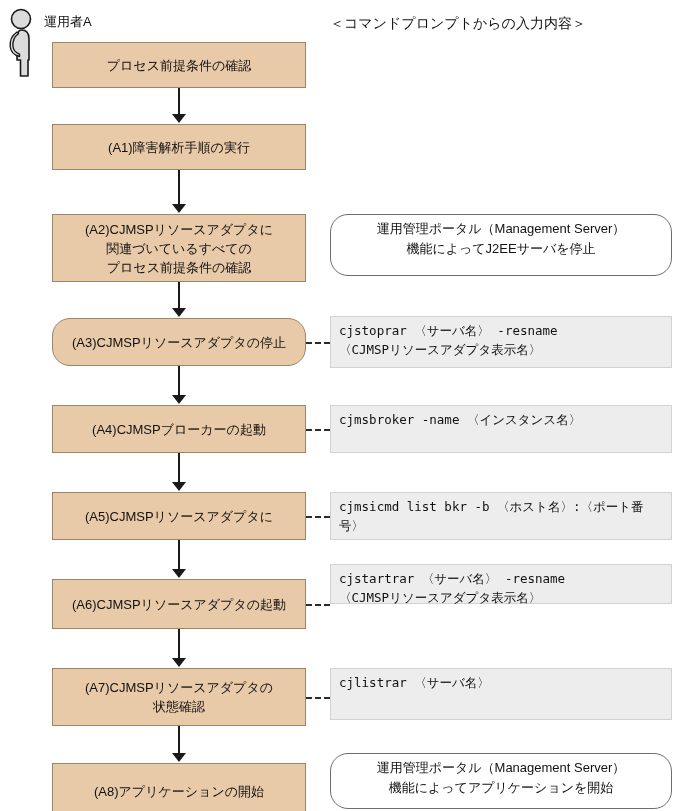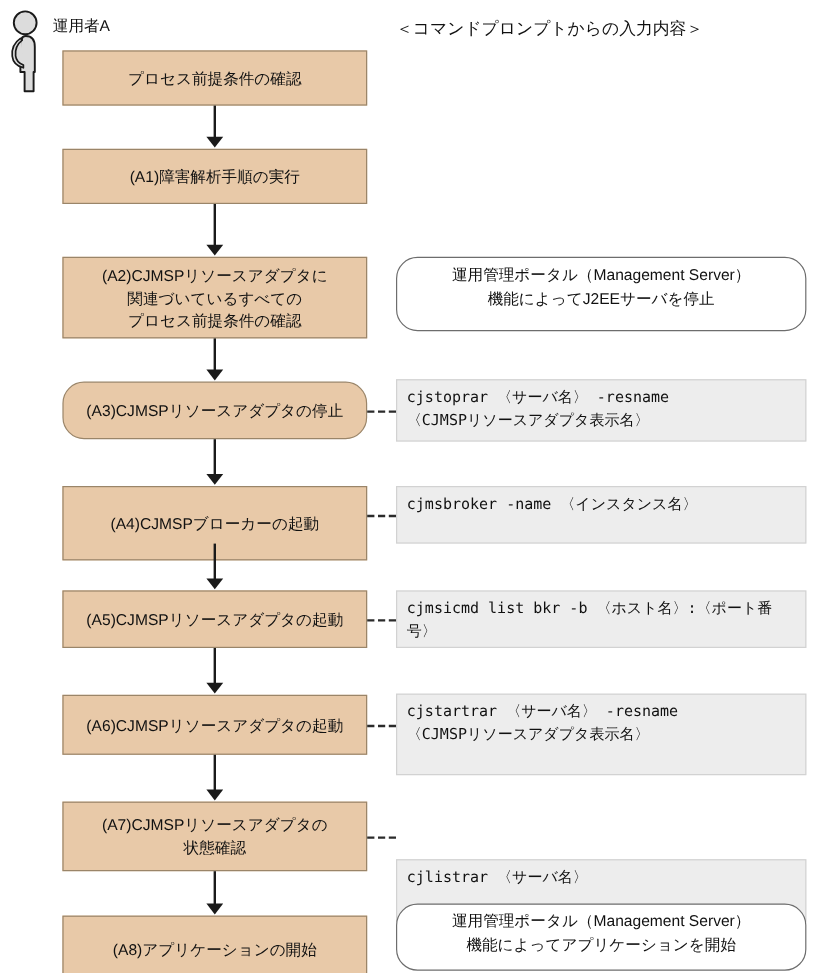--- a/index.html
+++ b/index.html
@@ -203,65 +203,65 @@
     </span>
   </div>
   <div class="dash" style="top:342px;"></div>
   <div class="cmdbox" style="top:316px; height:52px;">
     <span>cjstoprar 〈サーバ名〉 -resname</span>
     <span>〈CJMSPリソースアダプタ表示名〉</span>
   </div>
   <div class="arrow-line" style="top:366px; height:32px;"></div>
   <div class="arrow-head" style="top:395px;"></div>
 
-  <div class="pbox" style="top:405px; height:62px;">
+  <div class="pbox" style="top:405px; height:48px;">
     <span class="lines">
       <span>(A4)CJMSPブローカーの起動</span>
     </span>
   </div>
   <div class="dash" style="top:429px;"></div>
   <div class="cmdbox" style="top:405px; height:48px;">
     <span>cjmsbroker -name 〈インスタンス名〉</span>
   </div>
   <div class="arrow-line" style="top:453px; height:32px;"></div>
   <div class="arrow-head" style="top:482px;"></div>
 
   <div class="pbox" style="top:492px; height:48px;">
     <span class="lines">
-      <span>(A5)CJMSPリソースアダプタの起動</span>
+      <span>(A5)CJMSPリソースアダプタに</span>
     </span>
   </div>
   <div class="dash" style="top:516px;"></div>
   <div class="cmdbox" style="top:492px; height:48px;">
     <span>cjmsicmd list bkr -b 〈ホスト名〉:〈ポート番号〉</span>
   </div>
   <div class="arrow-line" style="top:540px; height:32px;"></div>
   <div class="arrow-head" style="top:569px;"></div>
 
   <div class="pbox" style="top:579px; height:50px;justify-content:center;">
     <span class="lines">
       <span>(A6)CJMSPリソースアダプタの起動</span>
     </span>
   </div>
   <div class="dash" style="top:604px;"></div>
-  <div class="cmdbox" style="top:578px; height:68px;">
+  <div class="cmdbox" style="top:564px; height:40px;">
     <span>cjstartrar 〈サーバ名〉 -resname</span>
     <span>〈CJMSPリソースアダプタ表示名〉</span>
   </div>
   <div class="arrow-line" style="top:629px; height:32px;"></div>
   <div class="arrow-head" style="top:658px;"></div>
 
   <div class="pbox" style="top:668px; height:58px;">
     <span class="lines">
       <span>(A7)CJMSPリソースアダプタの</span><br>
       <span>状態確認</span>
     </span>
   </div>
   <div class="dash" style="top:697px;"></div>
-  <div class="cmdbox" style="top:668px; height:52px;margin-top:48px;">
+  <div class="cmdbox" style="top:668px; height:52px;">
     <span>cjlistrar 〈サーバ名〉</span>
   </div>
   <div class="arrow-line" style="top:726px; height:30px;"></div>
   <div class="arrow-head" style="top:753px;"></div>
 
   <div class="pbox" style="top:763px; height:56px;">
     <span class="lines">
       <span>(A8)アプリケーションの開始</span>
     </span>
   </div>

